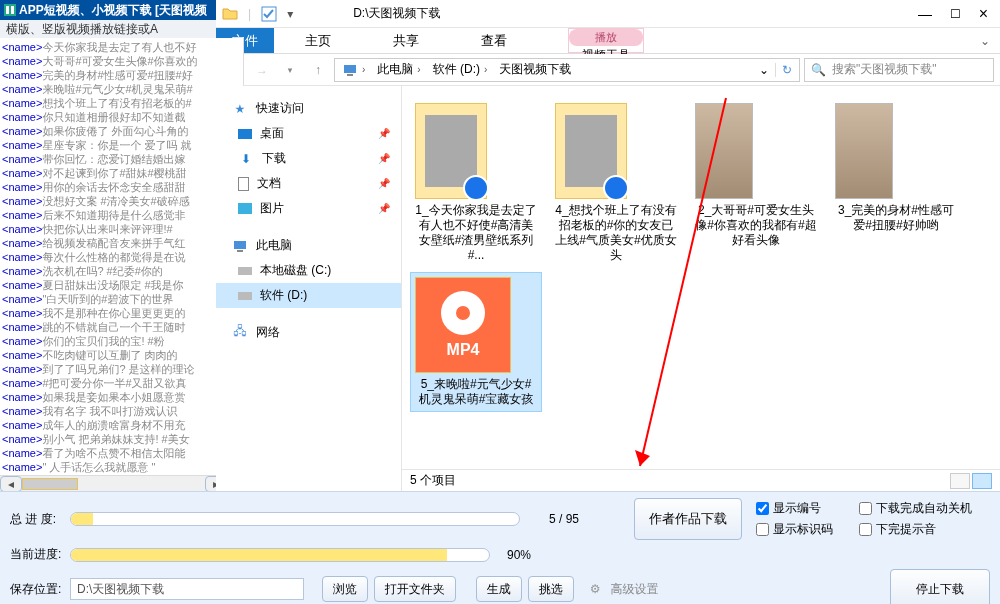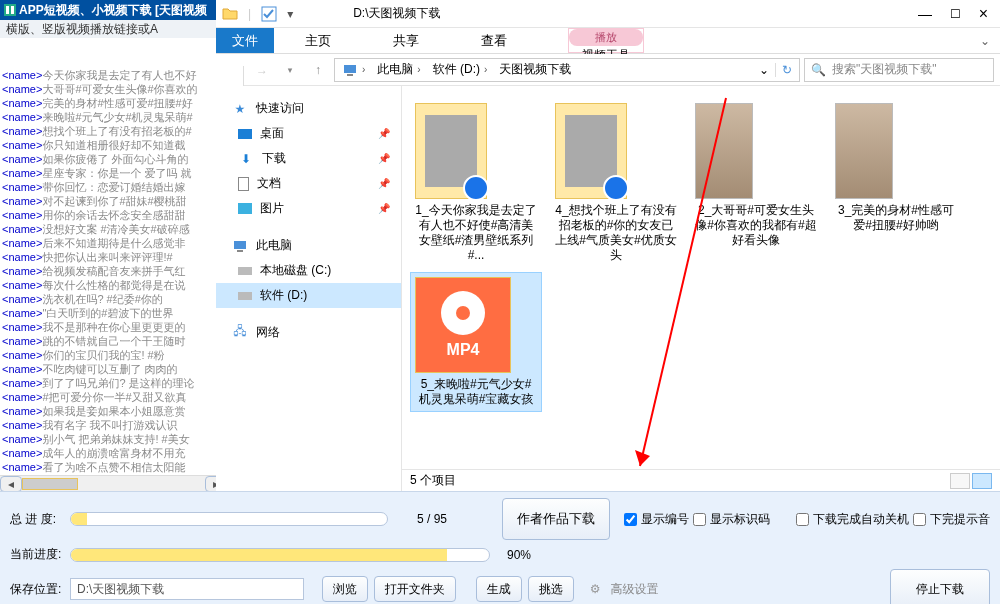--- a/index.html
+++ b/index.html
@@ -30,21 +30,21 @@
 
 
 .addr-row { position: absolute; top: 54px; left: 216px; right: 0; height: 32px; background: #fff; display: flex; align-items: center; padding: 3px 6px; gap: 4px; border-bottom: 1px solid #e5e5e5; }
 .addr-row .nav-btn { width: 24px; height: 24px; border-radius: 3px; display: flex; align-items: center; justify-content: center; color: #888; }
 .addr-row .addr-box { flex: 1; height: 24px; border: 1px solid #ccc; display: flex; align-items: center; padding: 0 1px; }
 .addr-row .crumb { padding: 0 6px; display: flex; align-items: center; gap: 4px; }
 .addr-row .crumb-sep { color: #555; font-size: 10px; }
 .addr-row .search-box { width: 190px; height: 24px; border: 1px solid #ccc; display: flex; align-items: center; padding: 0 6px; color: #888; gap: 6px; }
 
 
-.bg-list { position: absolute; top: 38px; left: 0; width: 244px; bottom: 113px; background: #fff; border-right: 1px solid #ddd; overflow: hidden; margin-top: 28px; }
+.bg-list { position: absolute; top: 38px; left: 0; width: 244px; bottom: 113px; background: #fff; border-right: 1px solid #ddd; overflow: hidden; }
 .bg-list .lines { font-size: 11px; color: #8a8a8a; line-height: 14px; padding: 2px 0 2px 2px; white-space: nowrap; }
 .bg-list .lines span { color: #0000cc; }
 .bg-list .hscroll { position: absolute; bottom: 0; left: 0; right: 16px; height: 16px; background: #f0f0f0; border-top: 1px solid #ddd; display: flex; }
 .bg-list .hscroll .btn { width: 16px; height: 16px; display: flex; align-items: center; justify-content: center; color: #555; background: #f0f0f0; }
 .bg-list .hscroll .track { flex: 1; position: relative; }
 .bg-list .hscroll .thumb { position: absolute; left: 0; top: 2px; height: 12px; width: 56px; background: #cdcdcd; }
 
 
 .explorer-body { position: absolute; top: 86px; left: 216px; right: 0; bottom: 113px; display: flex; background: #fff; }
 .nav-pane { width: 186px; border-right: 1px solid #e5e5e5; padding: 10px 0 0 0; overflow: auto; }
@@ -75,21 +75,21 @@
 .bottom .row { display: flex; align-items: center; margin-bottom: 6px; gap: 6px; }
 .bottom .lbl { width: 54px; font-size: 12px; }
 .prog-outer { flex: 1; height: 14px; border: 1px solid #b6c6dd; border-radius: 7px; background: #fff; overflow: hidden; max-width: 450px; }
 .prog-outer.small { max-width: 420px; }
 .prog-inner { height: 100%; background: #ffe77a; }
 .bottom .stat { width: 76px; font-size: 12px; text-align: center; }
 .bottom input.path { flex: 1; max-width: 440px; height: 22px; border: 1px solid #b6c6dd; padding: 0 6px; font-size: 12px; color: #555; }
 .btn { height: 40px; padding: 0 10px; border: 1px solid #a9bedb; border-radius: 4px; background: linear-gradient(#fdfefe,#e7eef8); font-size: 12px; display: inline-flex; align-items: center; cursor: pointer; }
 .btn.big { width: 108px; height: 42px; justify-content: center; font-size: 13px; }
 .btn.sm { height: 26px; }
-.checks { display: flex; flex-direction: row; gap: 4px; font-size: 12px; }
+.checks { display: flex; flex-direction: column; gap: 4px; font-size: 12px; }
 .checks label { display: flex; align-items: center; gap: 4px; }
 .disclaimer { text-align: center; font-size: 12px; color: #555; padding-top: 4px; }
 
 
 .arrow-svg { position: absolute; top: 88px; left: 216px; width: 784px; height: 400px; pointer-events: none; }
 </style>
 </head>
 <body>
 
 <div class="app-top">
@@ -184,31 +184,32 @@
       <div><span>&lt;name&gt;</span>星座专家：你是一个 爱了吗 就</div>
       <div><span>&lt;name&gt;</span>带你回忆：恋爱订婚结婚出嫁</div>
       <div><span>&lt;name&gt;</span>对不起谏到你了#甜妹#樱桃甜</div>
       <div><span>&lt;name&gt;</span>用你的余话去怀念安全感甜甜</div>
       <div><span>&lt;name&gt;</span>没想好文案 #清冷美女#破碎感</div>
       <div><span>&lt;name&gt;</span>后来不知道期待是什么感觉非</div>
       <div><span>&lt;name&gt;</span>快把你认出来叫来评评理!#</div>
       <div><span>&lt;name&gt;</span>给视频发稿配音友来拼手气红</div>
       <div><span>&lt;name&gt;</span>每次什么性格的都觉得是在说</div>
       <div><span>&lt;name&gt;</span>洗衣机在吗?  #纪委#你的</div>
+      <div><span>&lt;name&gt;</span>夏日甜妹出没场限定 #我是你</div>
       <div><span>&lt;name&gt;</span>"白天听到的#碧波下的世界</div>
       <div><span>&lt;name&gt;</span>我不是那种在你心里更更更的</div>
       <div><span>&lt;name&gt;</span>跳的不错就自己一个干王随时</div>
       <div><span>&lt;name&gt;</span>你们的宝贝们我的宝!  #粉</div>
       <div><span>&lt;name&gt;</span>不吃肉键可以互删了  肉肉的</div>
       <div><span>&lt;name&gt;</span>到了了吗兄弟们?  是这样的理论</div>
       <div><span>&lt;name&gt;</span>#把可爱分你一半#又甜又欲真</div>
       <div><span>&lt;name&gt;</span>如果我是妾如果本小姐愿意赏</div>
       <div><span>&lt;name&gt;</span>我有名字  我不叫打游戏认识</div>
+      <div><span>&lt;name&gt;</span>成年人的崩溃啥富身材不用充</div>
       <div><span>&lt;name&gt;</span>别小气 把弟弟妹妹支持!  #美女</div>
-      <div><span>&lt;name&gt;</span>成年人的崩溃啥富身材不用充</div>
       <div><span>&lt;name&gt;</span>看了为啥不点赞不相信太阳能</div>
       <div><span>&lt;name&gt;</span>"  人手话怎么我就愿意 " </div>
       <div><span>&lt;name&gt;</span>双击白 找重找重看 白尔</div>
     </div>
   <div class="hscroll">
     <div class="btn">◂</div>
     <div class="track">
         <div class="thumb"></div>
       </div>
     <div class="btn">▸</div>

